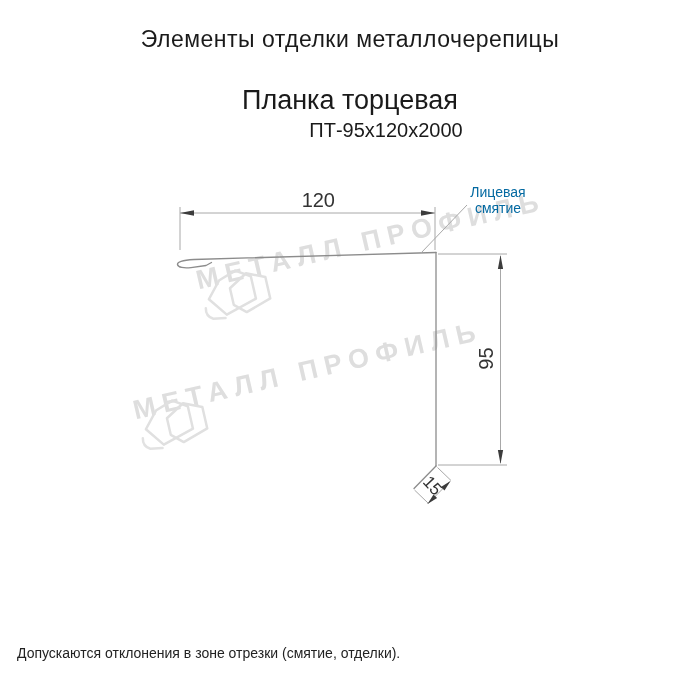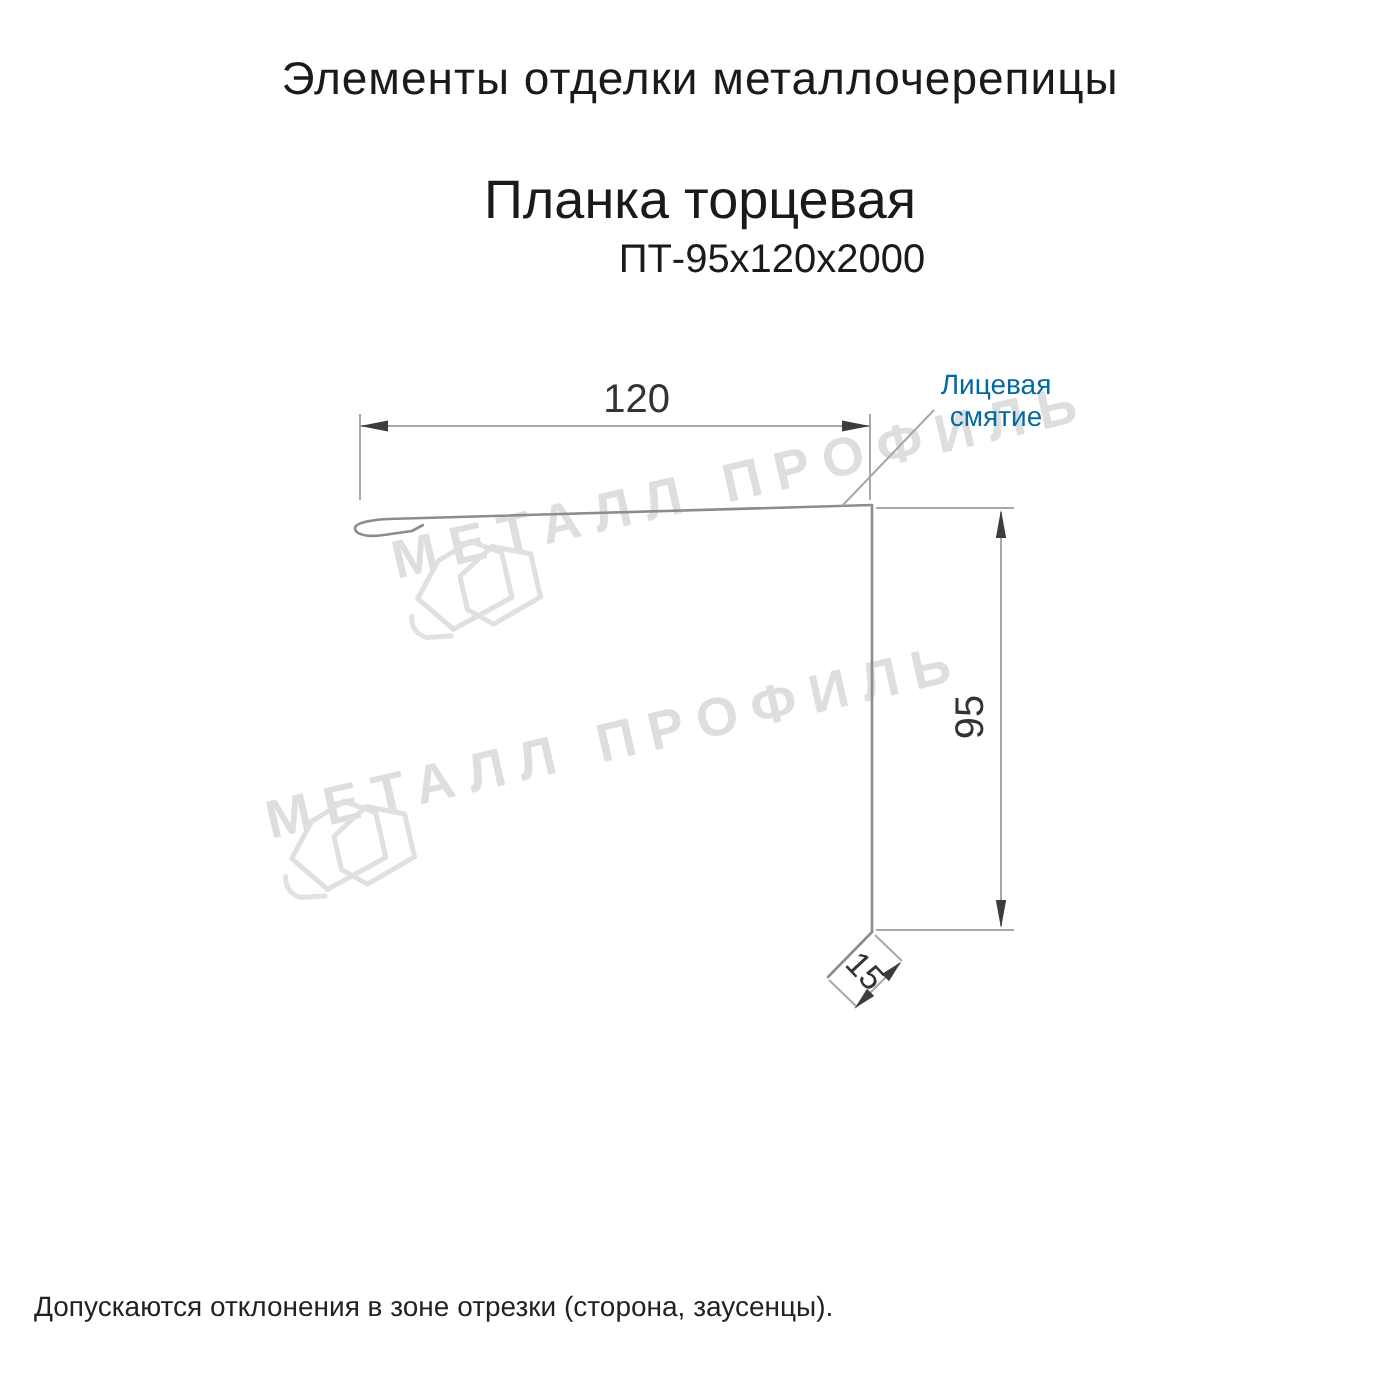--- a/index.html
+++ b/index.html
@@ -111,14 +111,14 @@
 <div class="abs dim-label dim120">120</div>
 <div class="abs dim-label dim95">95</div>
 <div class="abs dim-label dim15">15</div>
 
 <div class="abs face-label">
   <div>Лицевая</div>
   <div>смятие</div>
 </div>
 
 <div class="abs footer">
-  <div>Допускаются отклонения в зоне отрезки (сторона, заусенцы).</div>
+  <div>Допускаются отклонения в зоне отрезки (смятие, отделки).</div>
 </div>
 
 </body></html>

